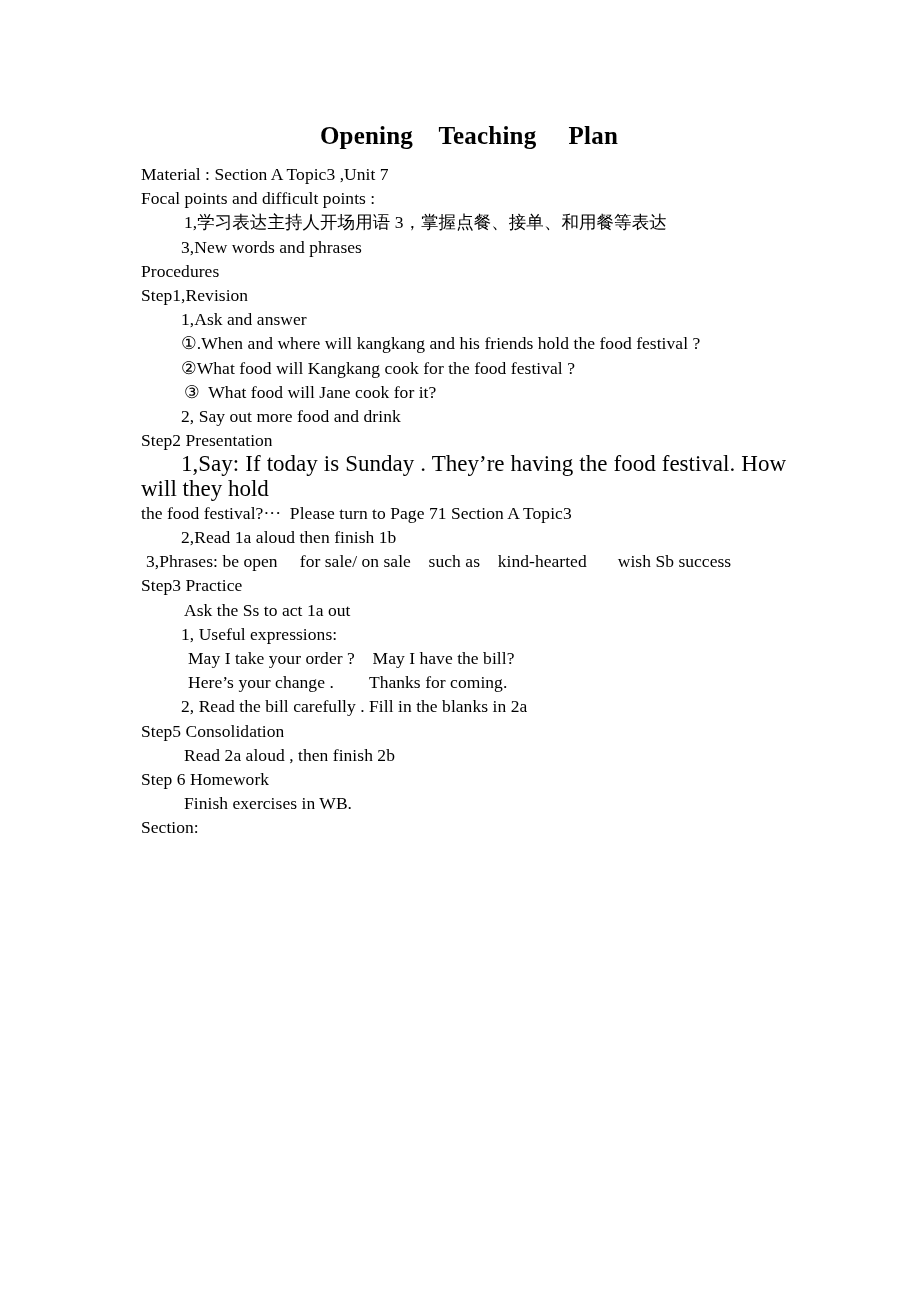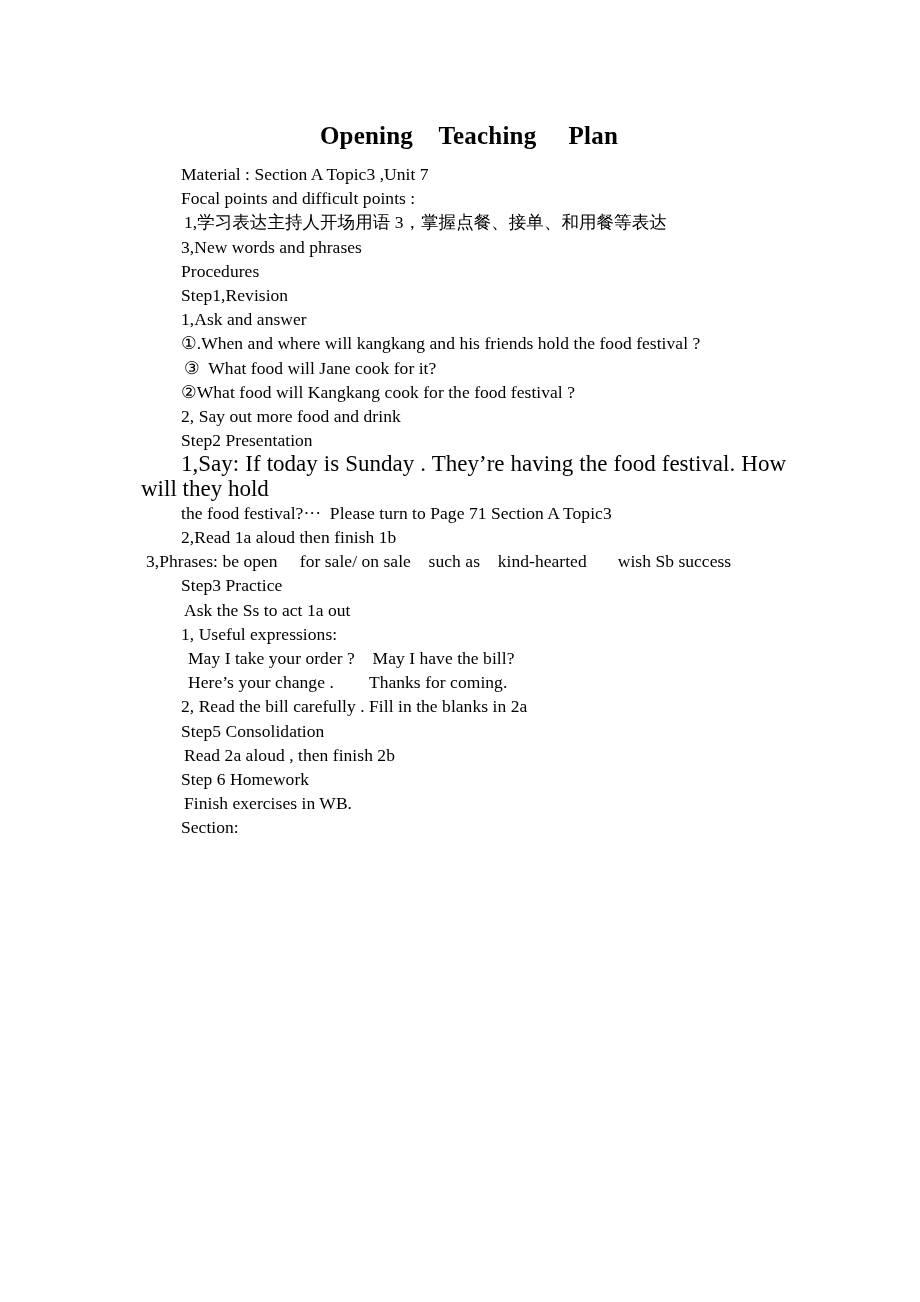--- a/index.html
+++ b/index.html
@@ -39,21 +39,21 @@
     padding-left: 8px;
     letter-spacing: 0.2px;
   }
   .line {
     font-size: 17.5px;
     line-height: 24.2px;
     white-space: pre-wrap;
     margin: 0;
     letter-spacing: 0.05px;
   }
-  .ind0  { padding-left: 0px; margin-left: 40px; }
+  .ind0  { padding-left: 0px; }
   .ind1  { padding-left: 5px; }
   .ind3  { padding-left: 40px; }
   .ind4  { padding-left: 43px; }
   .ind5  { padding-left: 47px; }
   .para-just {
     font-size: 23px;
     line-height: 24.2px;
     margin: 0;
     text-align: justify;
     text-justify: inter-word;
@@ -71,22 +71,22 @@
 
     <div id="lines-top">
         <p class="line ind0">Material : Section A Topic3 ,Unit 7</p>
         <p class="line ind0">Focal points and difficult points :</p>
         <p class="line ind4">1,学习表达主持人开场用语 3，掌握点餐、接单、和用餐等表达</p>
         <p class="line ind3">3,New words and phrases</p>
         <p class="line ind0">Procedures</p>
         <p class="line ind0">Step1,Revision</p>
         <p class="line ind3">1,Ask and answer</p>
         <p class="line ind3">①.When and where will kangkang and his friends hold the food festival ?</p>
+        <p class="line ind3">②What food will Kangkang cook for the food festival ?</p>
         <p class="line ind4">③  What food will Jane cook for it?</p>
-        <p class="line ind3">②What food will Kangkang cook for the food festival ?</p>
         <p class="line ind3">2, Say out more food and drink</p>
         <p class="line ind0">Step2 Presentation</p>
       </div>
 
     <p class="para-just">
       <span>1,Say: If today is Sunday . They’re having the food festival. How will they hold</span>
     </p>
     <p class="line ind0">the food festival?···  Please turn to Page 71 Section A Topic3</p>
 
     <div id="lines-bottom">

